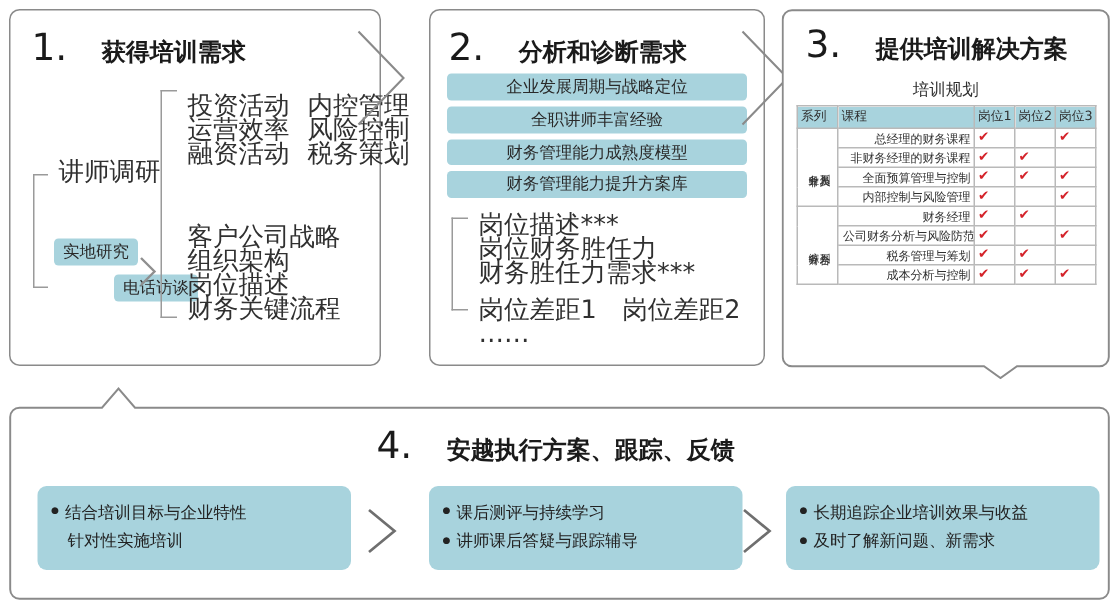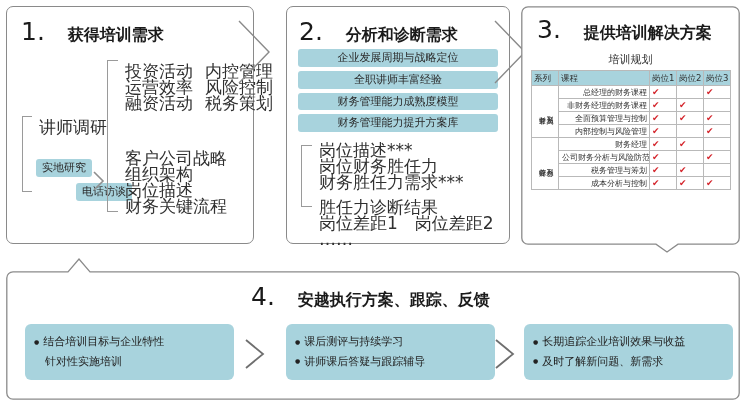--- a/index.html
+++ b/index.html
@@ -145,21 +145,21 @@
 <div id="stage">
 
   <div class="panel" style="left:6px; top:6px; width:248px; height:238px;">
     <div class="panel-title" style="position:absolute; left:14px; top:12px;">
       <span class="pt-num">1.</span>
       <span class="pt-text">获得培训需求</span>
     </div>
 
     <div class="bracket" style="left:15px; top:109px; width:10px; height:76px;"></div>
 
-    <div class="line" style="position:absolute; left:32px; top:112px;">讲师调研</div>
+    <div class="line" style="position:absolute; left:32px; top:100px;">讲师调研</div>
 
     <div style="position:absolute; left:29px; top:152px;">
       <div class="chip">实地研究</div>
     </div>
     <div style="position:absolute; left:29px; top:176px;padding-left:40px;">
       <div class="chip">电话访谈</div>
     </div>
 
     <div class="chev" style="left:85px; top:163px; width:14px; height:22px;">
       <svg width="14" height="22" viewBox="0 0 14 22">
@@ -213,21 +213,20 @@
 
     <div class="bracket" style="left:14px; top:138px; width:11px; height:62px;"></div>
 
     <div style="position:absolute; left:32px; top:135px;">
       <div class="line">岗位描述***</div>
       <div class="line">岗位财务胜任力</div>
       <div class="line">财务胜任力需求***</div>
     </div>
 
     <div style="position:absolute; left:32px; top:192px;">
-      <div class="line">胜任力诊断结果</div>
       <div class="line">岗位差距1　岗位差距2</div>
       <div class="line">……</div>
     </div>
   </div>
 
   <div class="chev" style="left:492px; top:18px; width:38px; height:68px;">
     <svg width="38" height="68" viewBox="0 0 38 68">
       <polyline points="3,3 33,34 3,65" fill="none" stroke="#8a8a8a" stroke-width="1.4"></polyline>
     </svg>
   </div>

